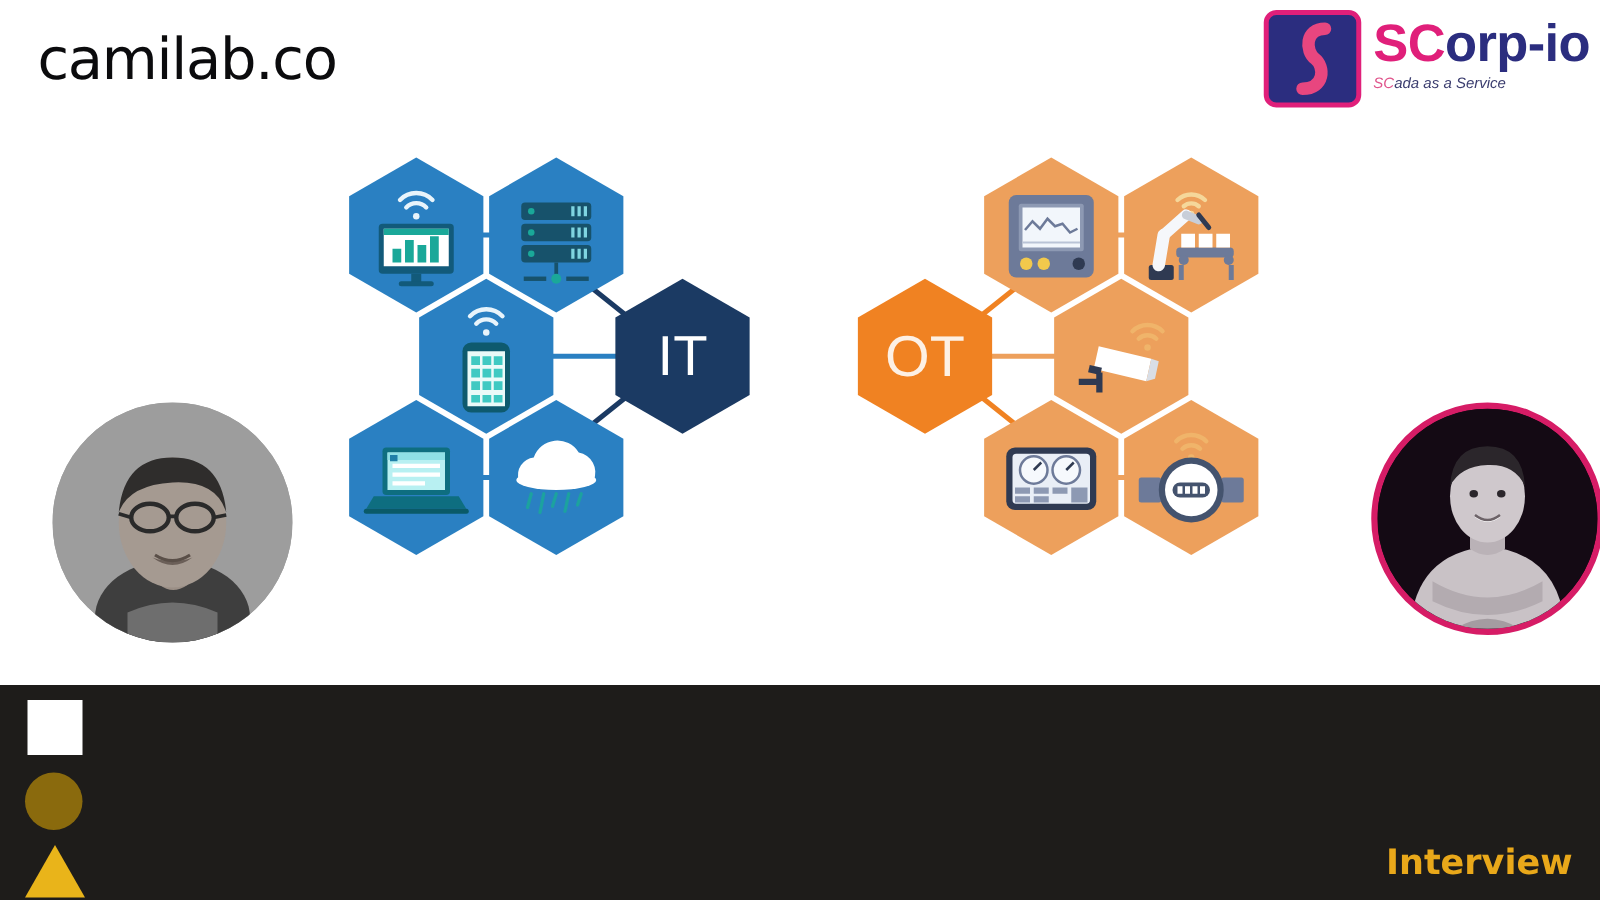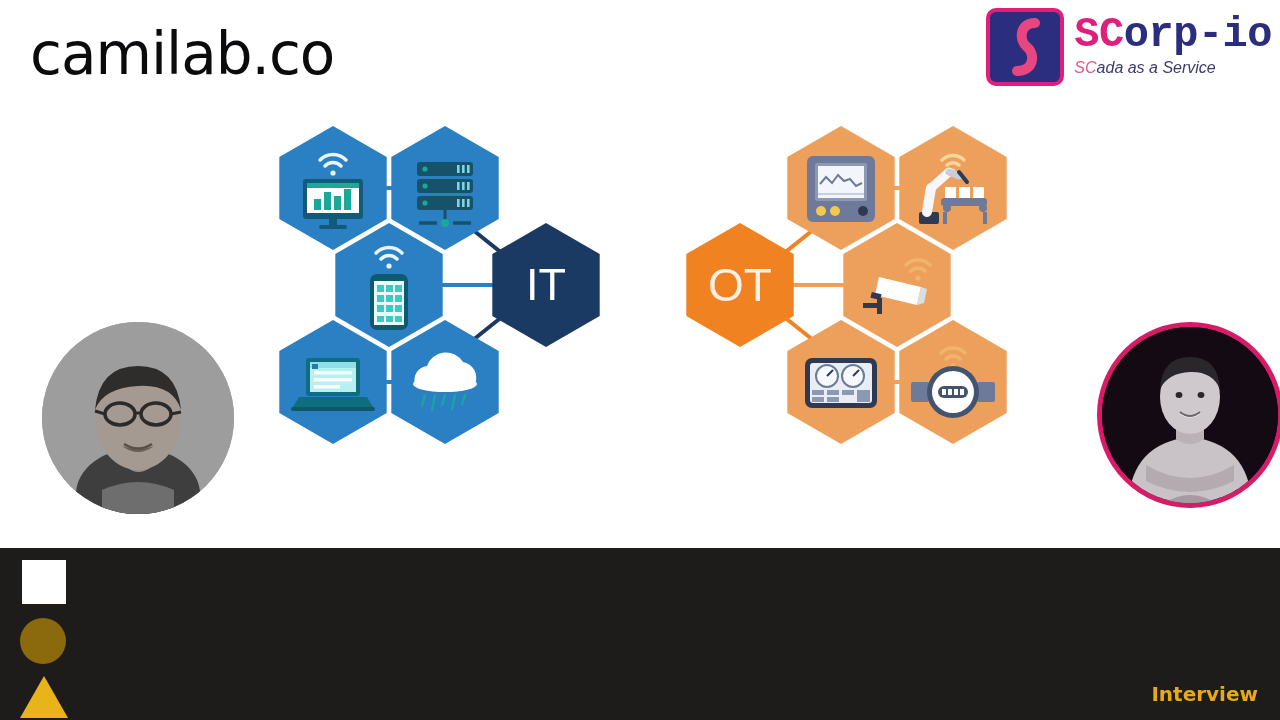--- a/index.html
+++ b/index.html
@@ -9,36 +9,36 @@
     background:#ffffff;
     position:relative;
   }
 
   
   #stage { position:absolute; left:0; top:0; width:1280px; height:548px; background:#fff; }
 
   
   #brand {
     position:absolute; left:30px; top:20px;
-    font-size:58px; font-weight:400; letter-spacing:-1px;
+    font-size:46px; font-weight:400; letter-spacing:-1px;
     color:#0b0b0d; font-family:"DejaVu Sans", sans-serif;
   }
 
   
   #logo { position:absolute; right:8px; top:8px; display:flex; align-items:flex-start; gap:10px; }
   #logo-mark {
     width:78px; height:78px; border-radius:10px;
     border:4px solid #e01f7a; background:#2b2d7f;
     display:flex; align-items:center; justify-content:center;
   }
   #logo-text { padding-top:6px; }
-  #logo-word { font-size:42px; font-weight:700; line-height:1; letter-spacing:-0.5px;font-family:Liberation Mono, monospace; }
+  #logo-word { font-size:42px; font-weight:700; line-height:1; letter-spacing:-0.5px; }
   #logo-word .pink { color:#e01f7a; }
   #logo-word .navy { color:#2b2d7f; }
-  #logo-tag { margin-top:4px; font-size:16px; font-style:italic; line-height:1; }
+  #logo-tag { margin-top:4px; font-size:12px; font-style:italic; line-height:1; }
   #logo-tag .pink { color:#e0558c; }
   #logo-tag .navy { color:#3a3c6e; }
 
   
   .portrait { position:absolute; border-radius:50%; overflow:hidden; }
   #portrait-left { left:42px; top:322px; width:192px; height:192px; background:#9a9a9a; }
   #portrait-right {
     left:1097px; top:322px; width:186px; height:186px;
     background:#140a14; border:5px solid #d61c66;
   }
@@ -49,21 +49,21 @@
   #cluster-ot { left:678px; }
   .cluster svg { display:block; }
 
   
   #bottombar {
     position:absolute; left:0; top:548px; width:1280px; height:172px;
     background:#1e1c1a;
   }
   #interview {
     position:absolute; right:22px; bottom:14px;
-    color:#e9a81a; font-size:20px; font-weight:700;
+    color:#e9a81a; font-size:28px; font-weight:700;
     font-family:"DejaVu Sans", sans-serif;
   }
   #marks { position:absolute; left:20px; top:10px; }
   .mk-square { position:absolute; left:2px; top:2px; width:44px; height:44px; background:#ffffff; }
   .mk-circle { position:absolute; left:0px; top:60px; width:46px; height:46px; border-radius:50%; background:#8a6a0d; }
   .mk-triangle {
     position:absolute; left:0px; top:118px; width:0; height:0;
     border-left:24px solid transparent; border-right:24px solid transparent;
     border-bottom:42px solid #e9b41a;
   }

